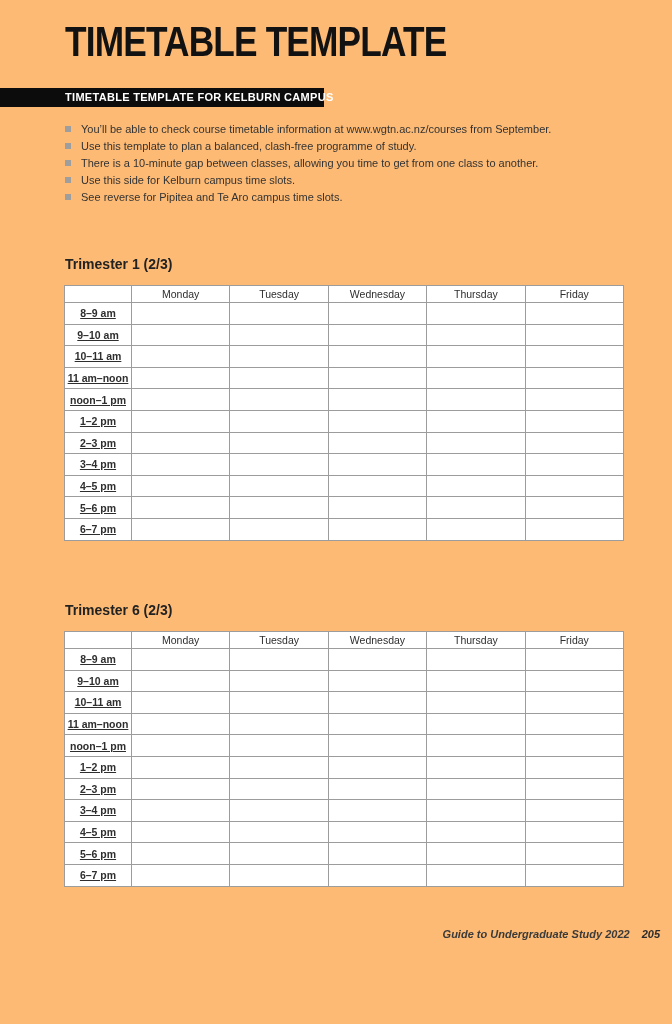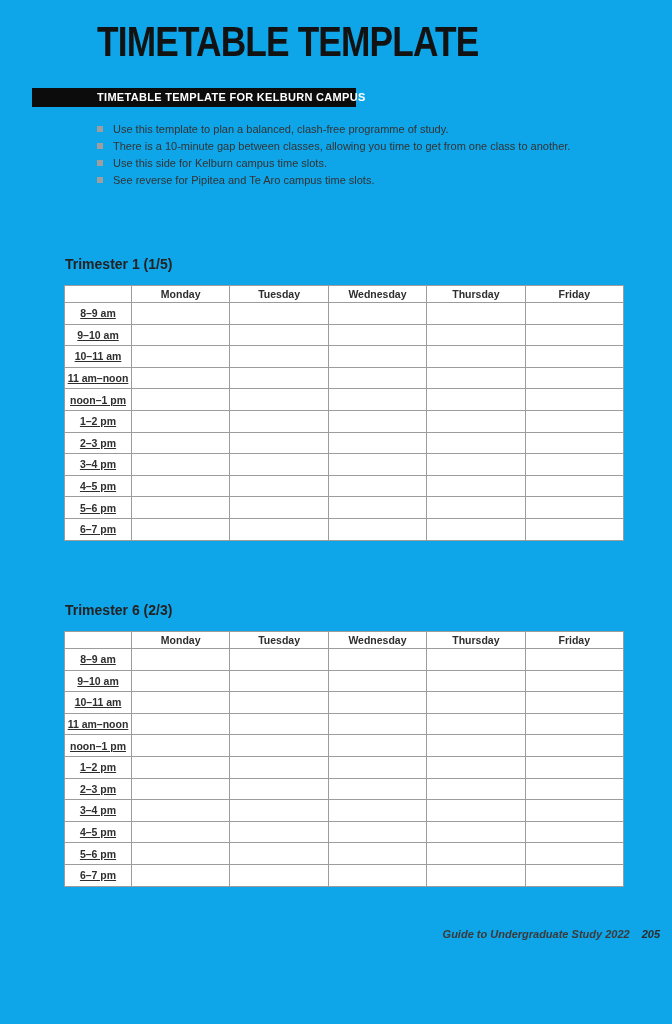--- a/index.html
+++ b/index.html
@@ -1,24 +1,23 @@
 <!DOCTYPE html>
 <html><head>
 <meta charset="utf-8">
 <style>
   * { margin:0; padding:0; box-sizing:border-box; }
   html,body { background:#ffffff; }
   .page {
     position:relative;
     width:672px; height:1024px;
-    background:#0ea5e9;
+    background:#fdba74;
     font-family:"Liberation Sans", sans-serif;
     color:#333333;
     overflow:hidden;
-    padding-left:32px;
   }
   .title {
     margin:21px 0 0 65px;
     font-size:42px;
     font-weight:800;
     line-height:1.0;
     letter-spacing:-1px;
     color:#121212;
     transform:scaleX(.84);
     transform-origin:left top;
@@ -73,21 +72,21 @@
     background:#ffffff;
   }
   table.timetable col.time-col { width:67px; }
   table.timetable col.day-col  { width:98.4px; }
   table.timetable th, table.timetable td {
     border:1px solid #9c9c9c;
   }
   table.timetable thead th {
     height:17px;
     font-size:10.5px;
-    font-weight:700;
+    font-weight:400;
     color:#2e2e2e;
     text-align:center;
     vertical-align:middle;
   }
   table.timetable tbody th {
     height:21.6px;
     font-size:10.5px;
     font-weight:700;
     color:#2e2e2e;
     text-align:center;
@@ -116,28 +115,29 @@
 
 <div class="page">
 
   <h1 class="title">TIMETABLE TEMPLATE</h1>
 
   <div class="banner">
     <span>TIMETABLE TEMPLATE FOR KELBURN CAMPUS</span>
   </div>
 
   <ul class="bullets" id="bullet-list">
+      <li><span class="bullet-sq"></span><span>You’ll be able to check course timetable information at www.wgtn.ac.nz/courses from September.</span></li>
       <li><span class="bullet-sq"></span><span>Use this template to plan a balanced, clash-free programme of study.</span></li>
       <li><span class="bullet-sq"></span><span>There is a 10-minute gap between classes, allowing you time to get from one class to another.</span></li>
       <li><span class="bullet-sq"></span><span>Use this side for Kelburn campus time slots.</span></li>
       <li><span class="bullet-sq"></span><span>See reverse for Pipitea and Te Aro campus time slots.</span></li>
     </ul>
 
   <section class="trimester trimester-1">
-    <h2>Trimester 1 (1/5)</h2>
+    <h2>Trimester 1 (2/3)</h2>
     <table class="timetable">
       <colgroup>
         <col class="time-col">
           <col class="day-col">
           <col class="day-col">
           <col class="day-col">
           <col class="day-col">
           <col class="day-col">
       </colgroup>
       <thead>

